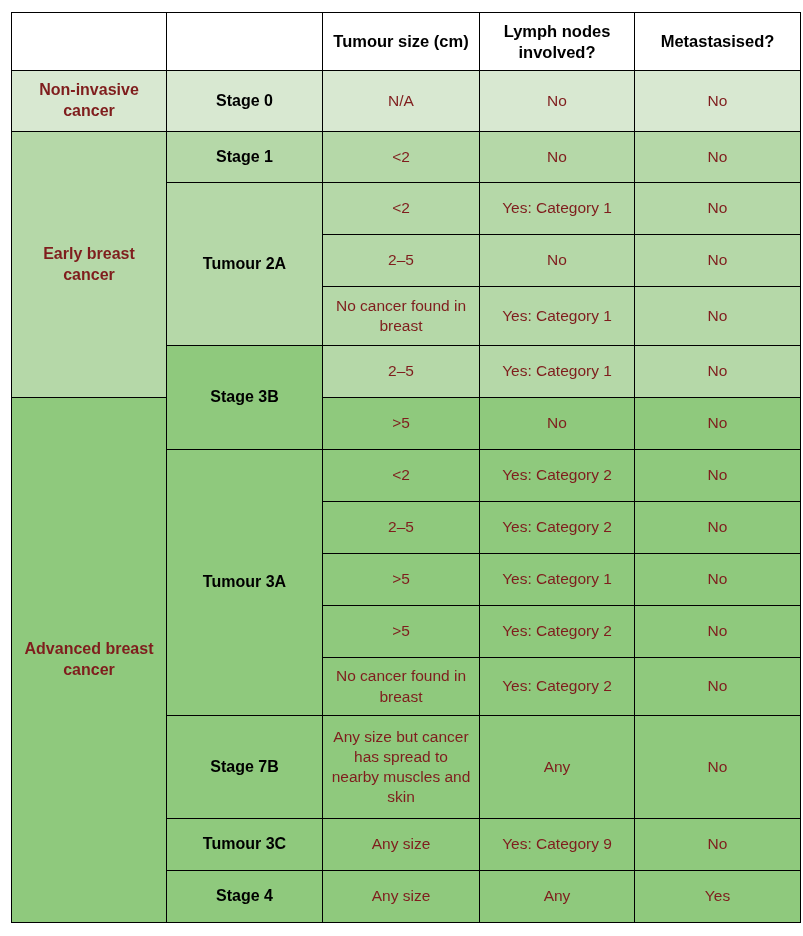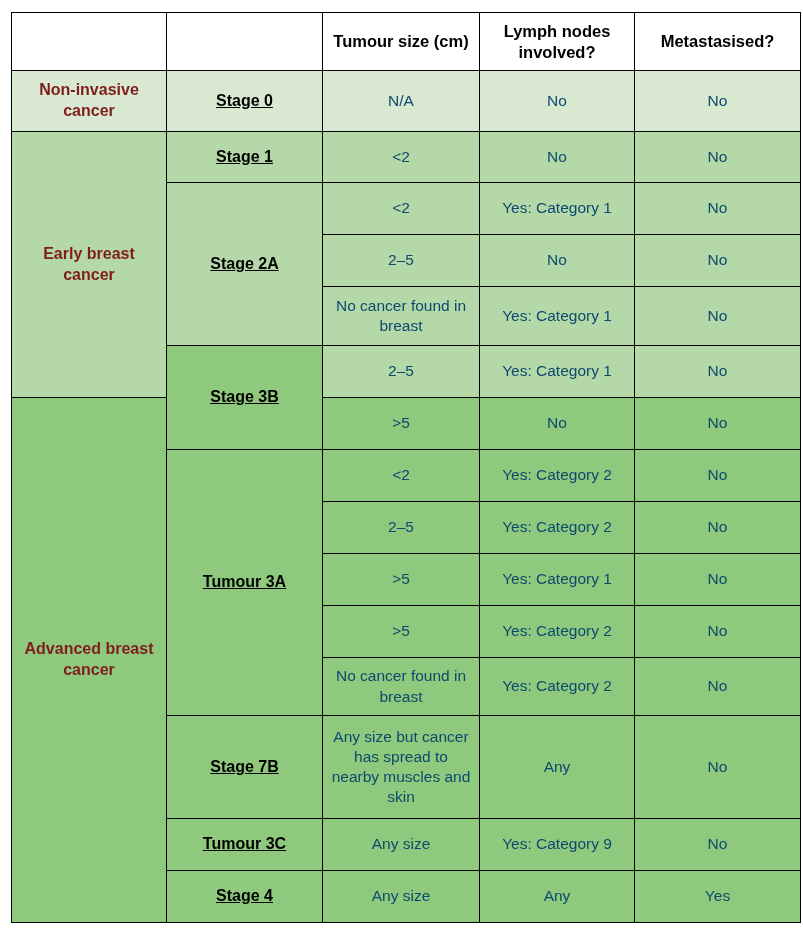--- a/index.html
+++ b/index.html
@@ -61,27 +61,26 @@
     font-size: 16px;
     color: #7f1d1d;
     line-height: 1.3;
   }
   
   td.stage-cell {
     font-weight: bold;
     font-size: 16px;
     color: #000000;
     line-height: 1.3;
-    text-decoration: underline;
   }
   
   td.data-cell {
     font-weight: normal;
     font-size: 15.5px;
-    color: #0c4a6e;
+    color: #7f1d1d;
     line-height: 1.3;
   }
 </style>
 </head>
 <body>
 
 <div id="stage-table-wrap">
   <table class="stage-table">
     <colgroup>
       <col class="c-group">
@@ -110,21 +109,21 @@
 
       <tr style="height:51px;">
         <td class="group-cell tone-mid" rowspan="5">Early breast cancer</td>
         <td class="stage-cell tone-mid" rowspan="1">Stage 1</td>
         <td class="data-cell tone-mid">&lt;2</td>
         <td class="data-cell tone-mid">No</td>
         <td class="data-cell tone-mid">No</td>
       </tr>
 
       <tr style="height:52px;">
-        <td class="stage-cell tone-mid" rowspan="3">Stage 2A</td>
+        <td class="stage-cell tone-mid" rowspan="3">Tumour 2A</td>
         <td class="data-cell tone-mid">&lt;2</td>
         <td class="data-cell tone-mid">Yes: Category 1</td>
         <td class="data-cell tone-mid">No</td>
       </tr>
 
       <tr style="height:52px;">
         <td class="data-cell tone-mid">2–5</td>
         <td class="data-cell tone-mid">No</td>
         <td class="data-cell tone-mid">No</td>
       </tr>

